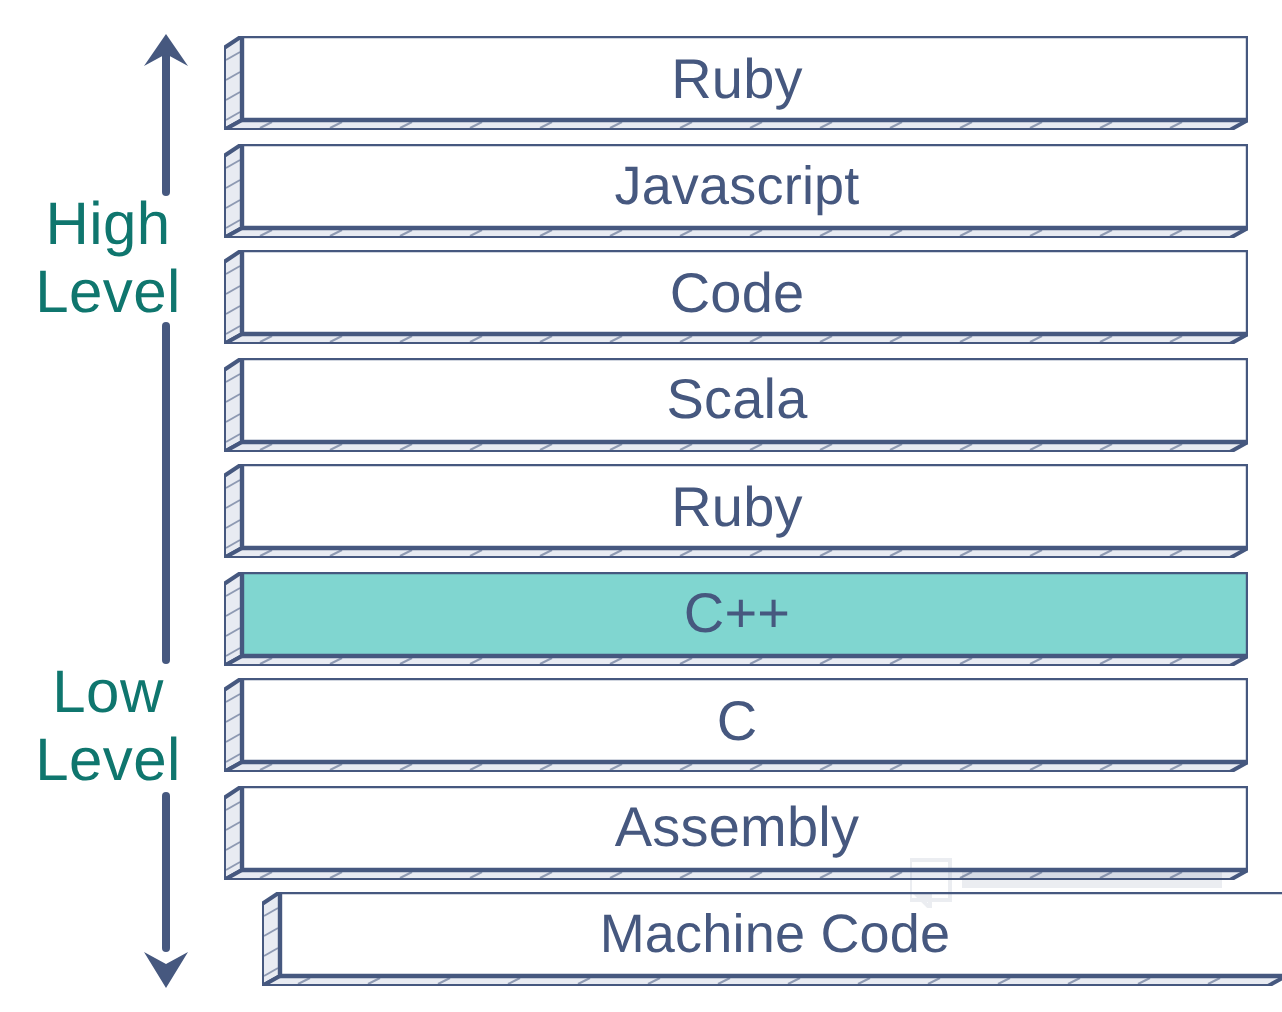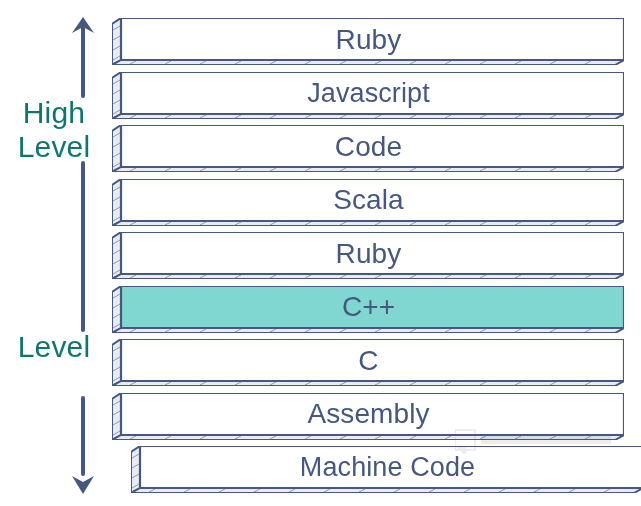--- a/index.html
+++ b/index.html
@@ -121,20 +121,21 @@
         <path d="M83 494 L72 476 L83 482 L94 476 Z" fill="#46587f"></path>
       </g>
     </svg>
 
     <div class="axis-label" id="label-high">
       <span class="ln">High</span>
       <span class="ln">Level</span>
     </div>
 
     <div class="axis-label" id="label-low">
+      <span class="ln">Low</span>
       <span class="ln">Level</span>
     </div>
   </div>
 
   <div id="stack">
       <div class="layer" style="top: 0px;">
         <svg class="layer-svg" width="512" height="47" viewBox="0 0 512 47">
           <path d="M0 6 L9 0 L9 42 L0 47 Z" fill="#e8ebf2" stroke="#46587f" stroke-width="2" stroke-linejoin="round"></path>
           <path d="M0 47 L9 42 L512 42 L503 47 Z" fill="#e8ebf2" stroke="#46587f" stroke-width="2" stroke-linejoin="round"></path>
           <line x1="18" y1="46" x2="24" y2="43" stroke="#46587f" stroke-width="1" opacity="0.55"></line>

